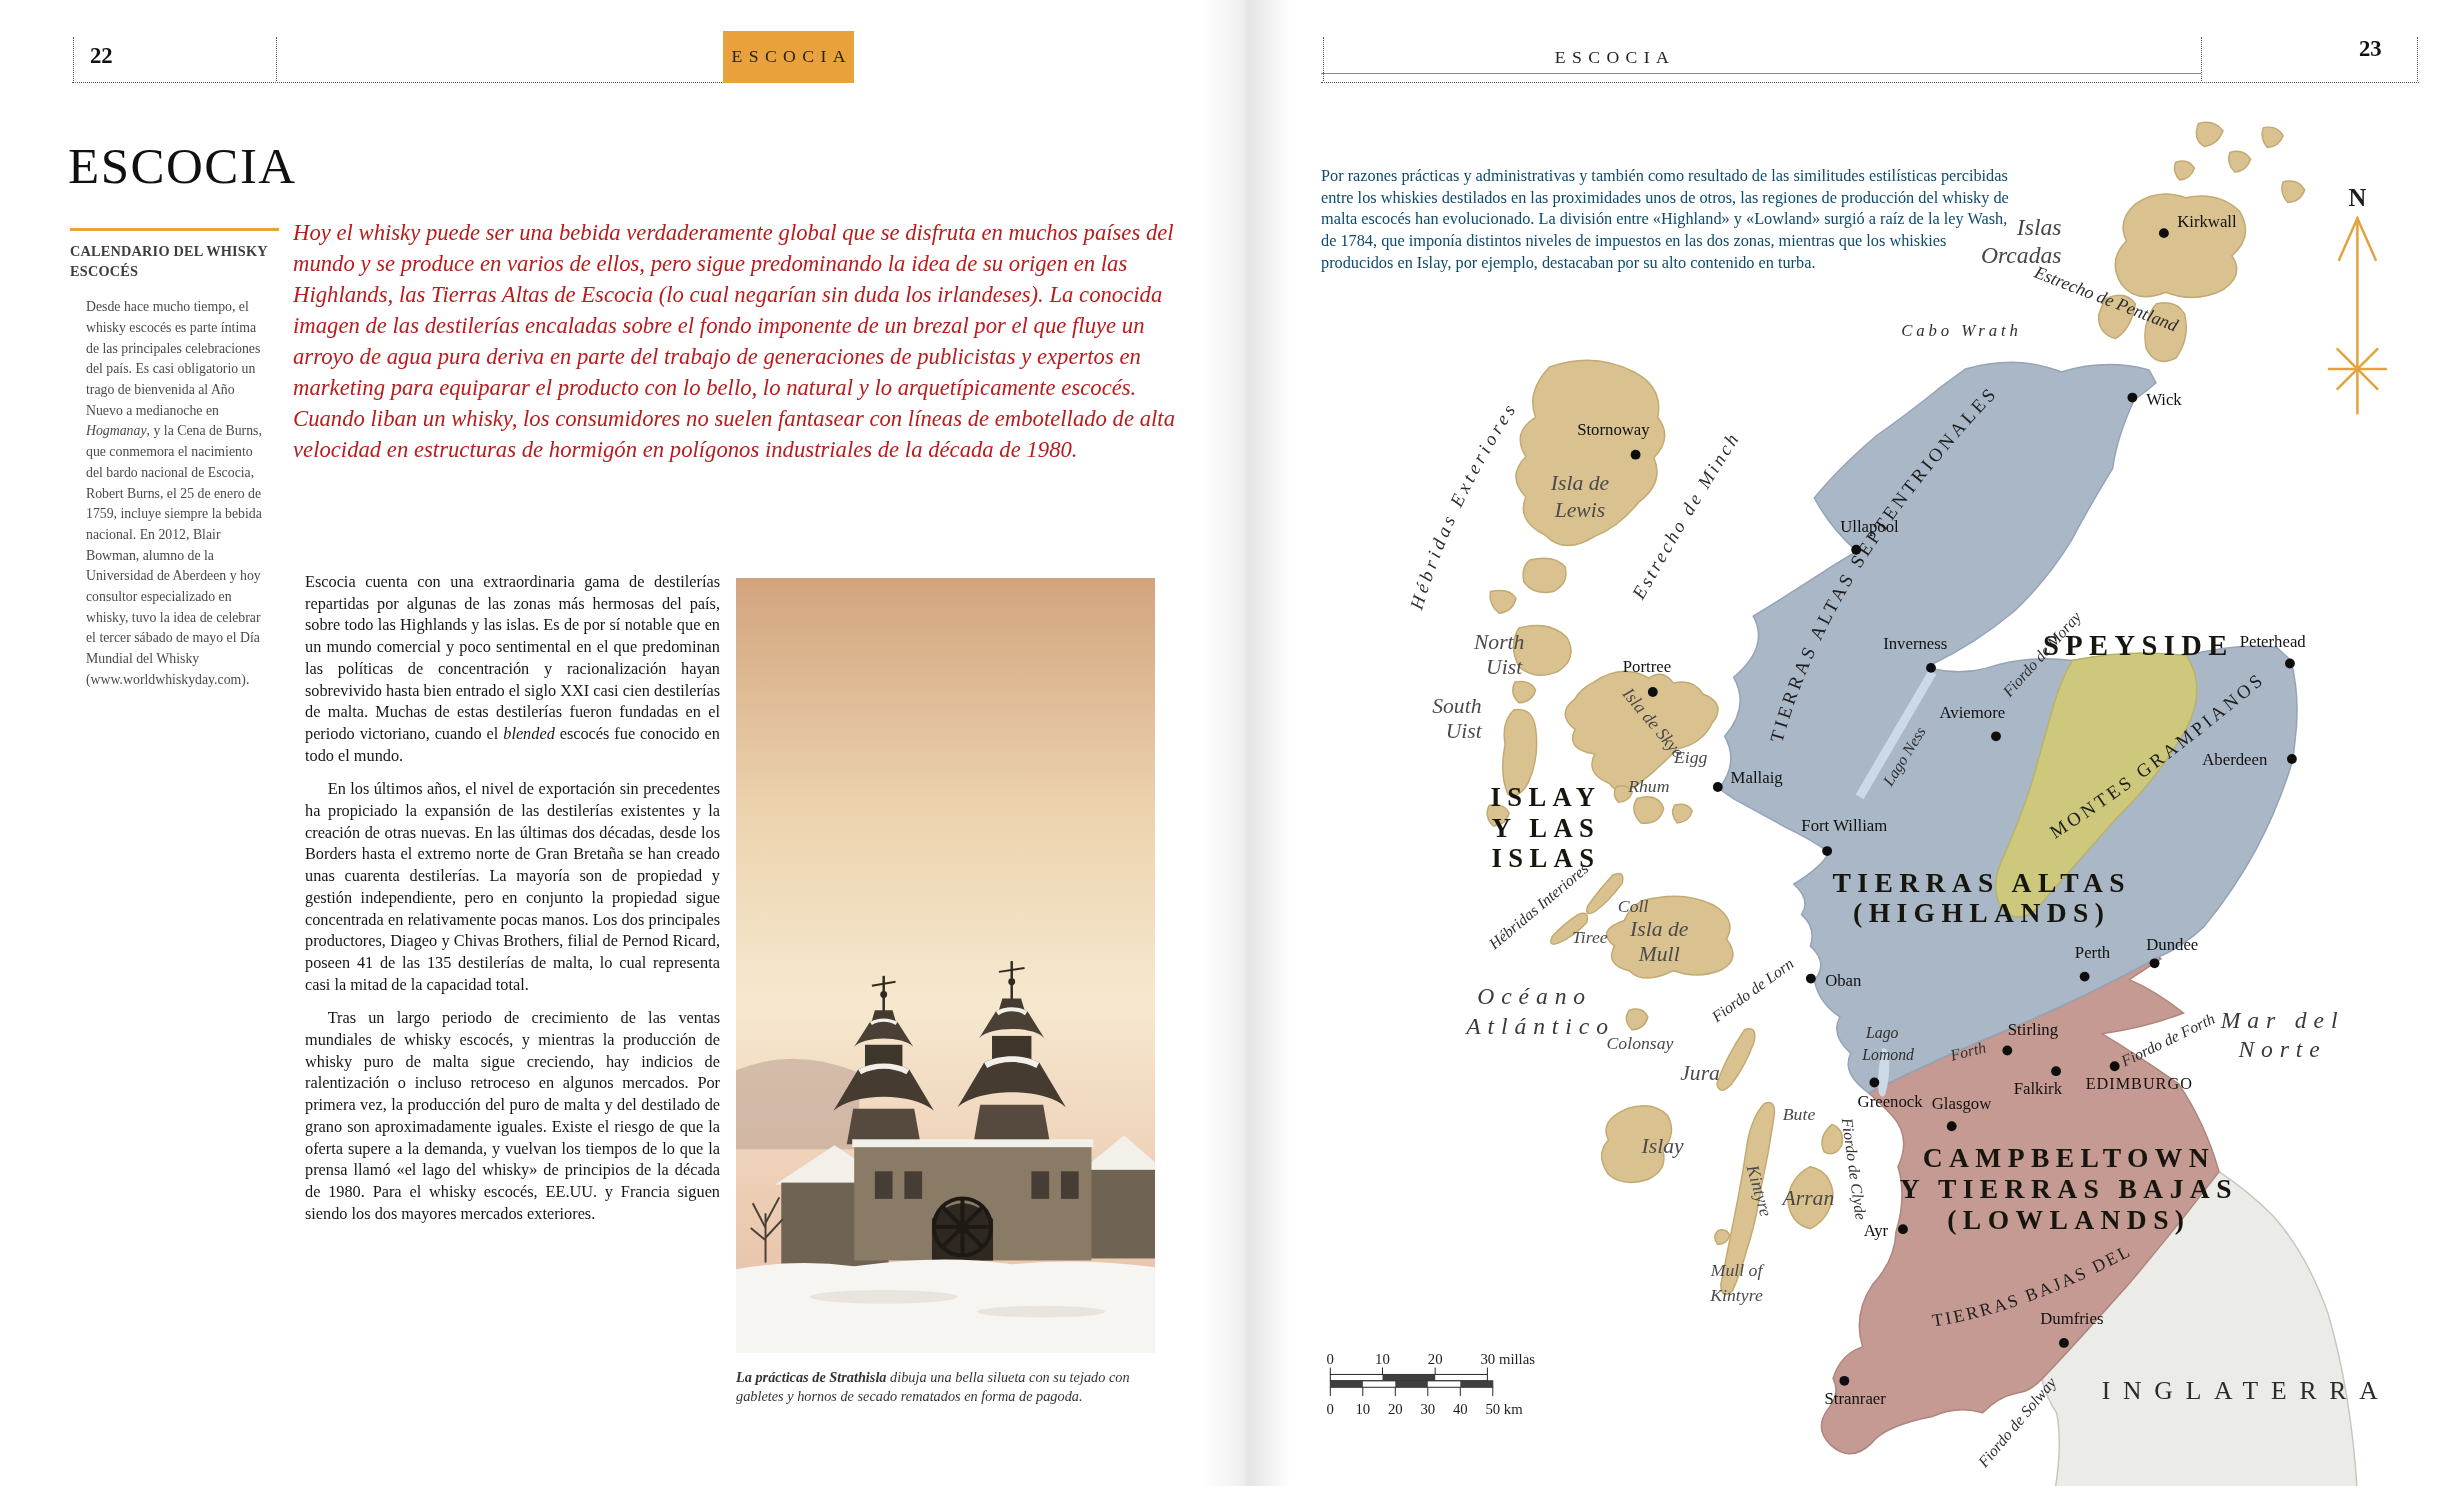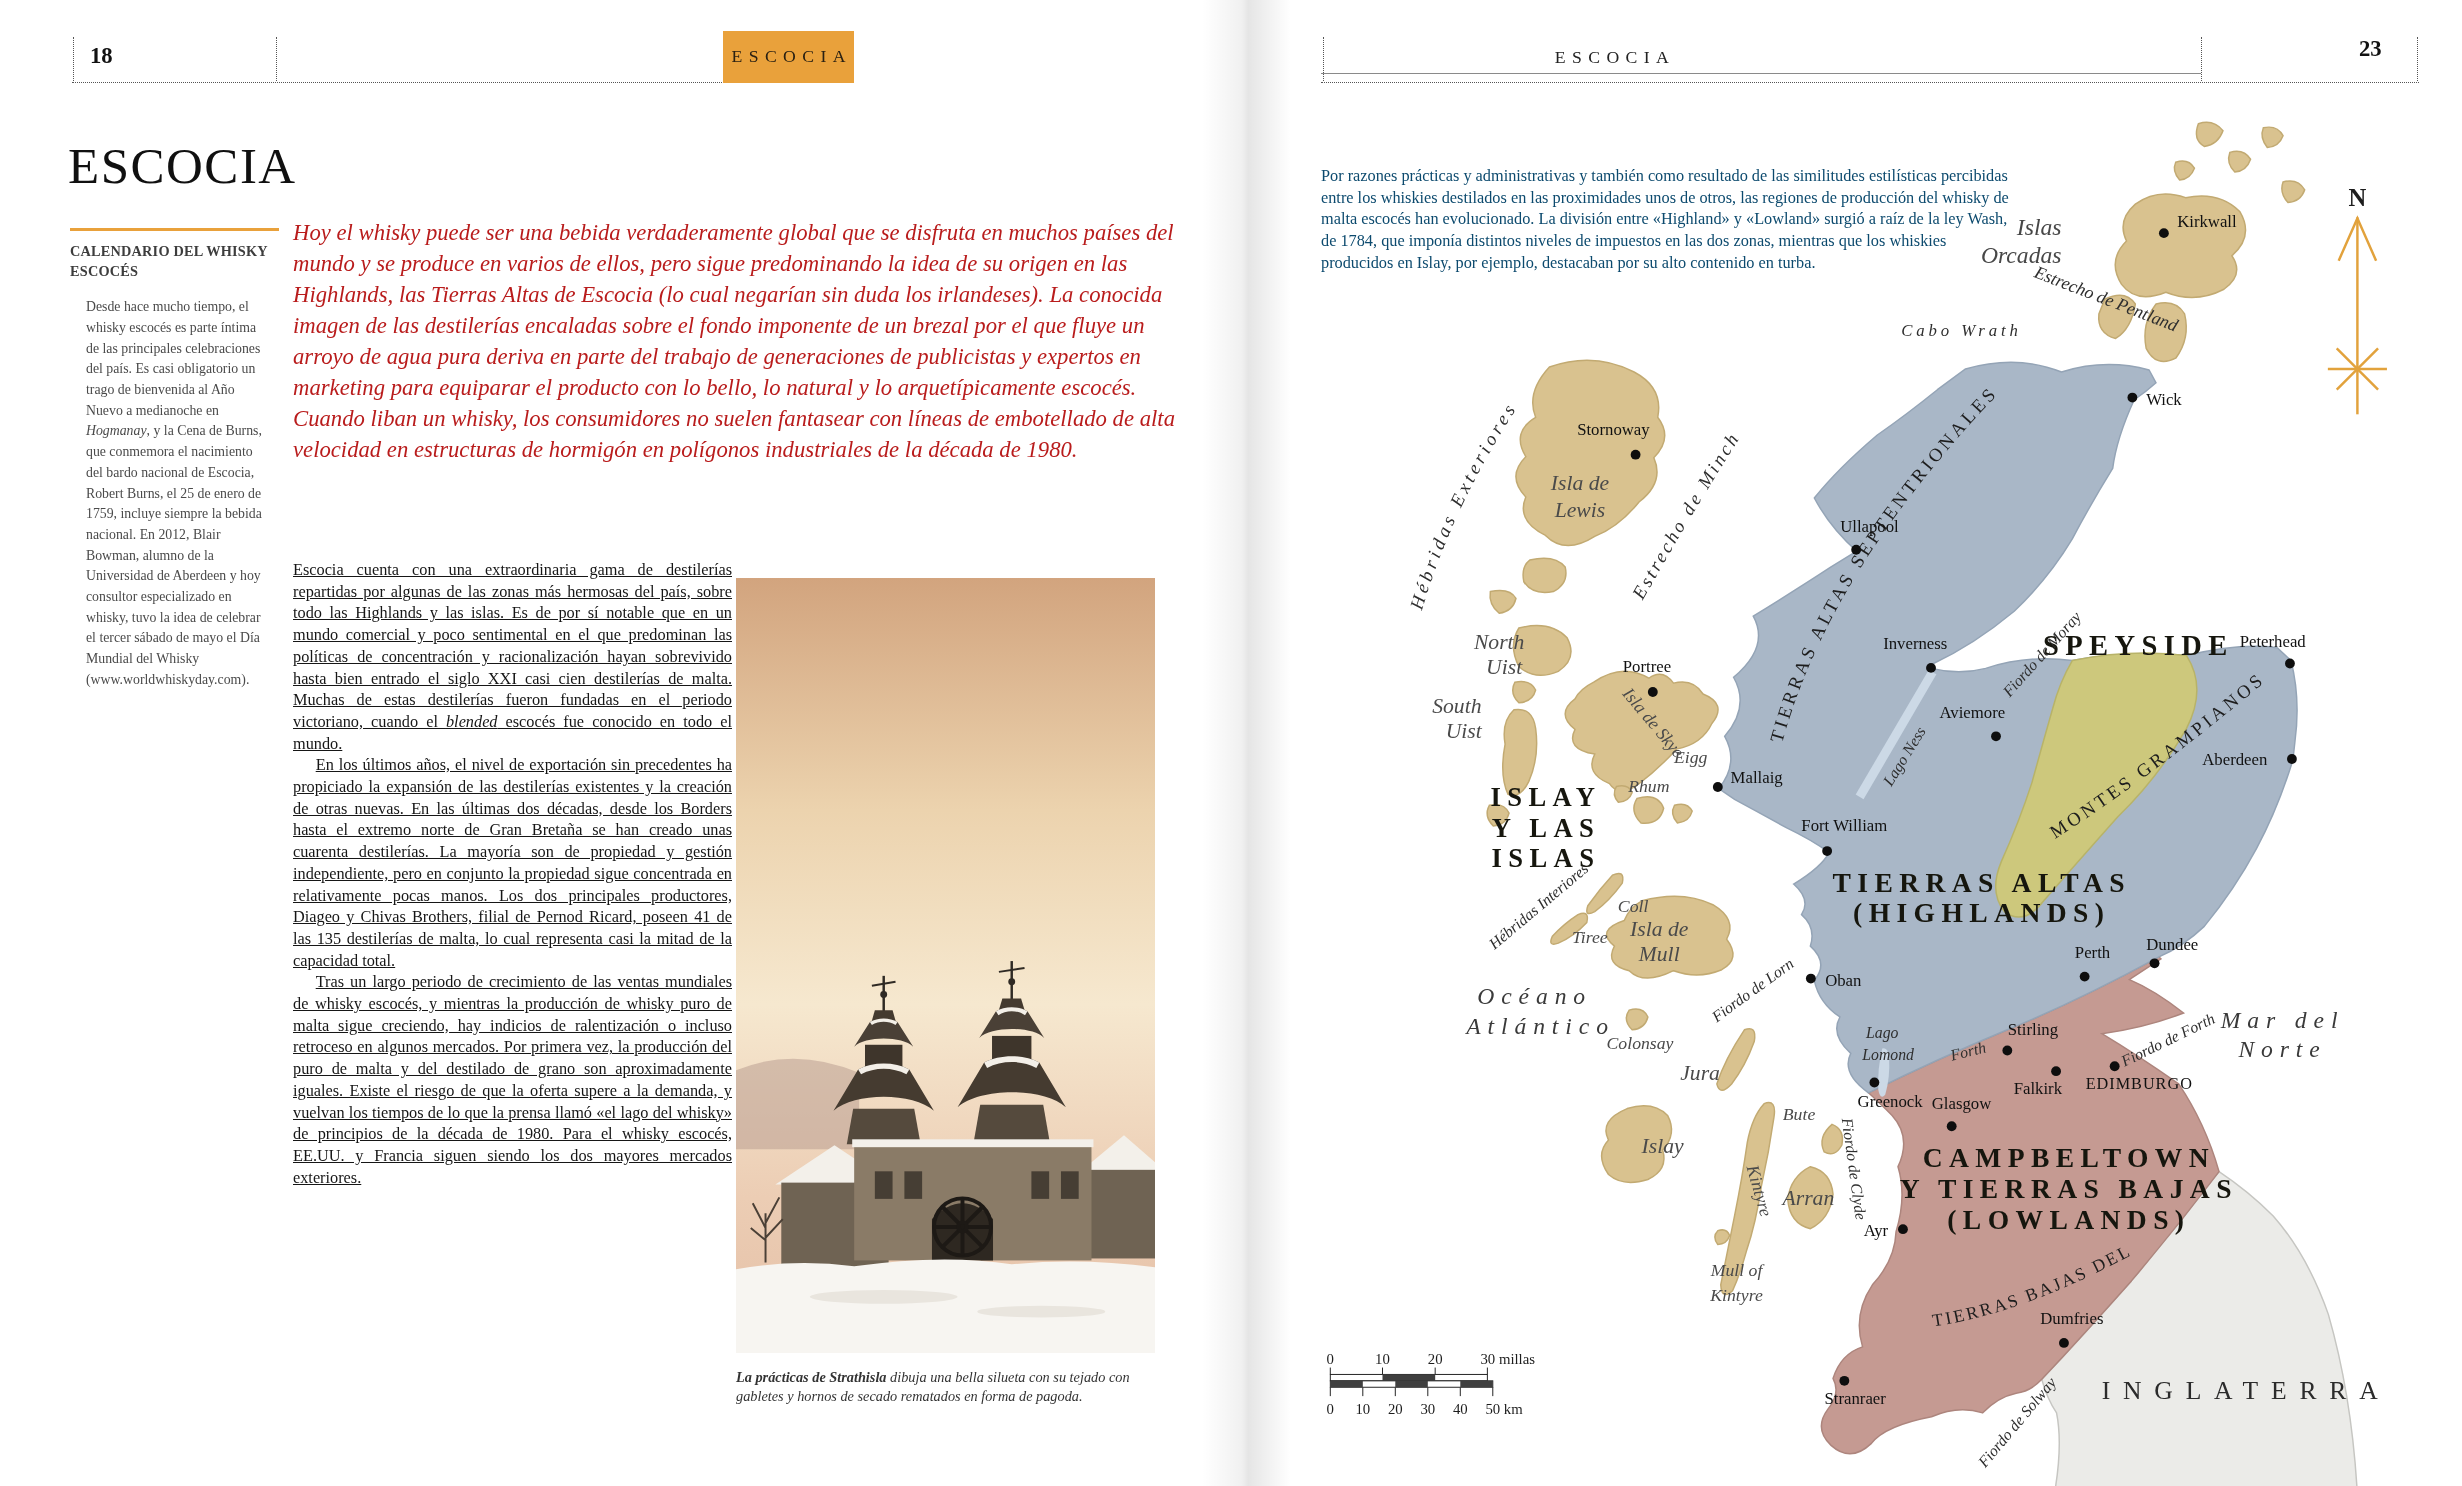--- a/index.html
+++ b/index.html
@@ -19,21 +19,21 @@
   #hdr-right-word{left:1541px;top:47px;width:148px;text-align:center;font-size:17.7px;letter-spacing:6.4px;color:#222;}
   #rule-right-solid{left:1321px;top:73px;width:880px;border-top:1px solid #8a8a8a;height:0;}
   
   #title-left{left:68px;top:137px;font-size:51px;letter-spacing:1.5px;color:#101010;}
   #sidebar{left:70px;top:228px;width:209px;}
   #sidebar .rule{border-top:3px solid #e9a13b;margin-bottom:10.8px;}
   #sidebar h3{margin:0 0 3px 0;font-size:14.3px;line-height:19.7px;color:#3d3d3d;letter-spacing:0.2px;}
   #sidebar p{margin:16px;font-size:13.8px;line-height:20.7px;color:#4a4a4a;}
   #intro{left:293px;top:217px;width:882px;font-style:italic;font-size:22.7px;line-height:31px;color:#b91c1c;}
   #bodycol{left:293px;top:559px;width:439px;font-size:16.3px;line-height:21.7px;color:#161616;text-align:justify;}
-  #bodycol p{margin:0;text-decoration:underline;}
+  #bodycol p{margin:12px;}
   #bodycol p.ind{text-indent:22.7px;}
   #photo{left:736px;top:578px;width:419px;height:775px;}
   #caption{left:736px;top:1368px;width:433px;font-style:italic;font-size:14.3px;line-height:19px;color:#333;}
   #caption .lead{font-weight:bold;}
   
   #r-heading{left:1321px;top:139px;width:739px;font-size:18px;font-weight:bold;color:#111;letter-spacing:0.2px;}
   #r-intro{left:1321px;top:165px;width:694px;font-size:16.3px;line-height:21.7px;color:#0c4a6e;}
   
   svg text{font-family:"Liberation Serif","DejaVu Serif",serif;}
   .m-city{font-size:34px;fill:#111;}
@@ -51,21 +51,21 @@
   .m-scale{font-size:30px;fill:#1d1d1d;}
   .m-n{font-size:50px;font-weight:bold;fill:#1d1d1d;}
 </style>
 </head>
 <body>
 
 <div id="spread">
 
   <div id="gutter" class="abs"></div>
 
-  <div class="abs pagenum" style="left:90px;top:43px;">18</div>
+  <div class="abs pagenum" style="left:90px;top:43px;">22</div>
   <div class="abs dotted-v" style="left:73px;top:37px;height:44px;"></div>
   <div class="abs dotted-v" style="left:276px;top:37px;height:44px;"></div>
   <div class="abs dotted-h" style="left:72px;top:82px;width:782px;"></div>
   <div id="tab-left" class="abs">
     <span>ESCOCIA</span>
   </div>
 
   <div id="title-left" class="abs">ESCOCIA</div>
 
   <div id="sidebar" class="abs">

